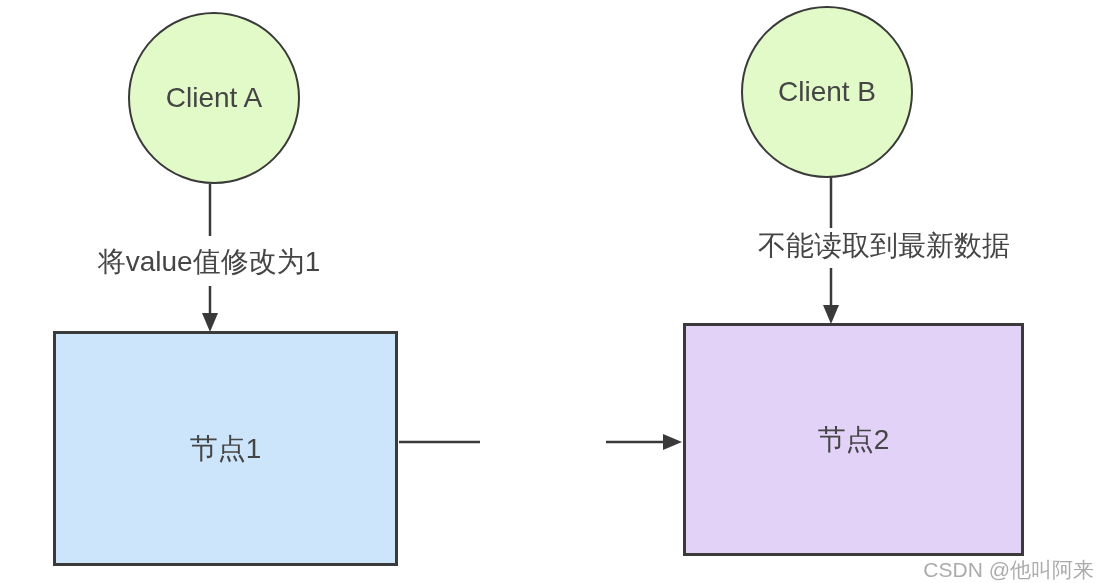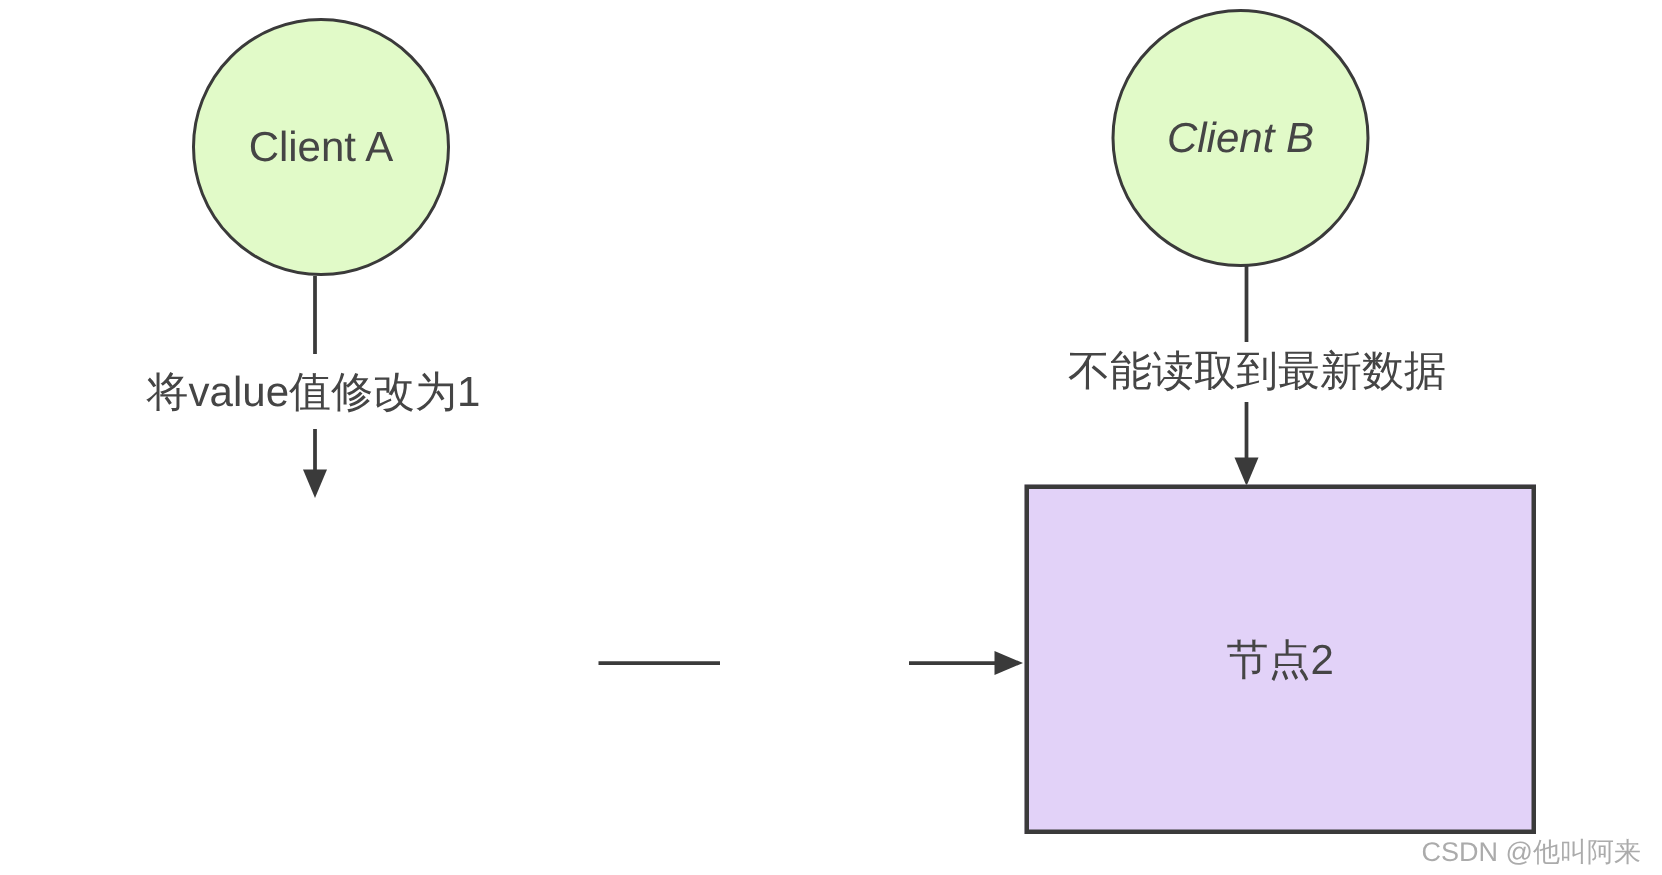--- a/index.html
+++ b/index.html
@@ -56,27 +56,27 @@
     transform: translate(-50%, -50%);
     white-space: nowrap;
     color: var(--text, #454545);
     font-size: 28px;
     background: var(--bg, #ffffff);
     padding: 0 3px;
     line-height: 1.1;
     text-align: center;
   }
   .edge-label-a { left: 209px; top: 262px; }
-  .edge-label-b { left: 838px; top: 248px; }
+  .edge-label-b { left: 884px; top: 248px; font-family: Liberation Mono, monospace; }
   .edge-label-h { left: 543px; top: 442px; }
   .watermark {
     position: absolute;
     right: 14px;
     top: 556px;
-    font-size: 18px;
+    font-size: 21px;
     color: var(--watermark, #a3a3a3);
     opacity: 0.9;
     white-space: nowrap;
     margin-left: 41px;
   }
 </style>
 </head>
 <body>
 
 <div class="canvas">
@@ -99,24 +99,27 @@
       <line x1="399" y1="442" x2="480" y2="442"></line>
       <line x1="606" y1="442" x2="666" y2="442"></line>
       <polygon points="663,434 663,450 682,442"></polygon>
     </g>
   </svg>
 
   <div class="shape circle circle-a" style="background-color: rgb(225, 250, 200);">
     <span>Client A</span>
   </div>
 
-  <div class="shape circle circle-b" style="background-color: rgb(225, 250, 200); font-style: italic;">
+  <div class="shape circle circle-b" style="background-color: rgb(225, 250, 200);">
     <span>Client B</span>
   </div>
 
+  <div class="shape rect rect-1" style="background-color: rgb(204, 229, 250);">
+    <span>节点1</span>
+  </div>
 
   <div class="shape rect rect-2" style="background-color: rgb(226, 210, 248);">
     <span>节点2</span>
   </div>
 
   <div class="edge-label edge-label-a">将value值修改为1</div>
 
   <div class="edge-label edge-label-b">不能读取到最新数据</div>
 
 

